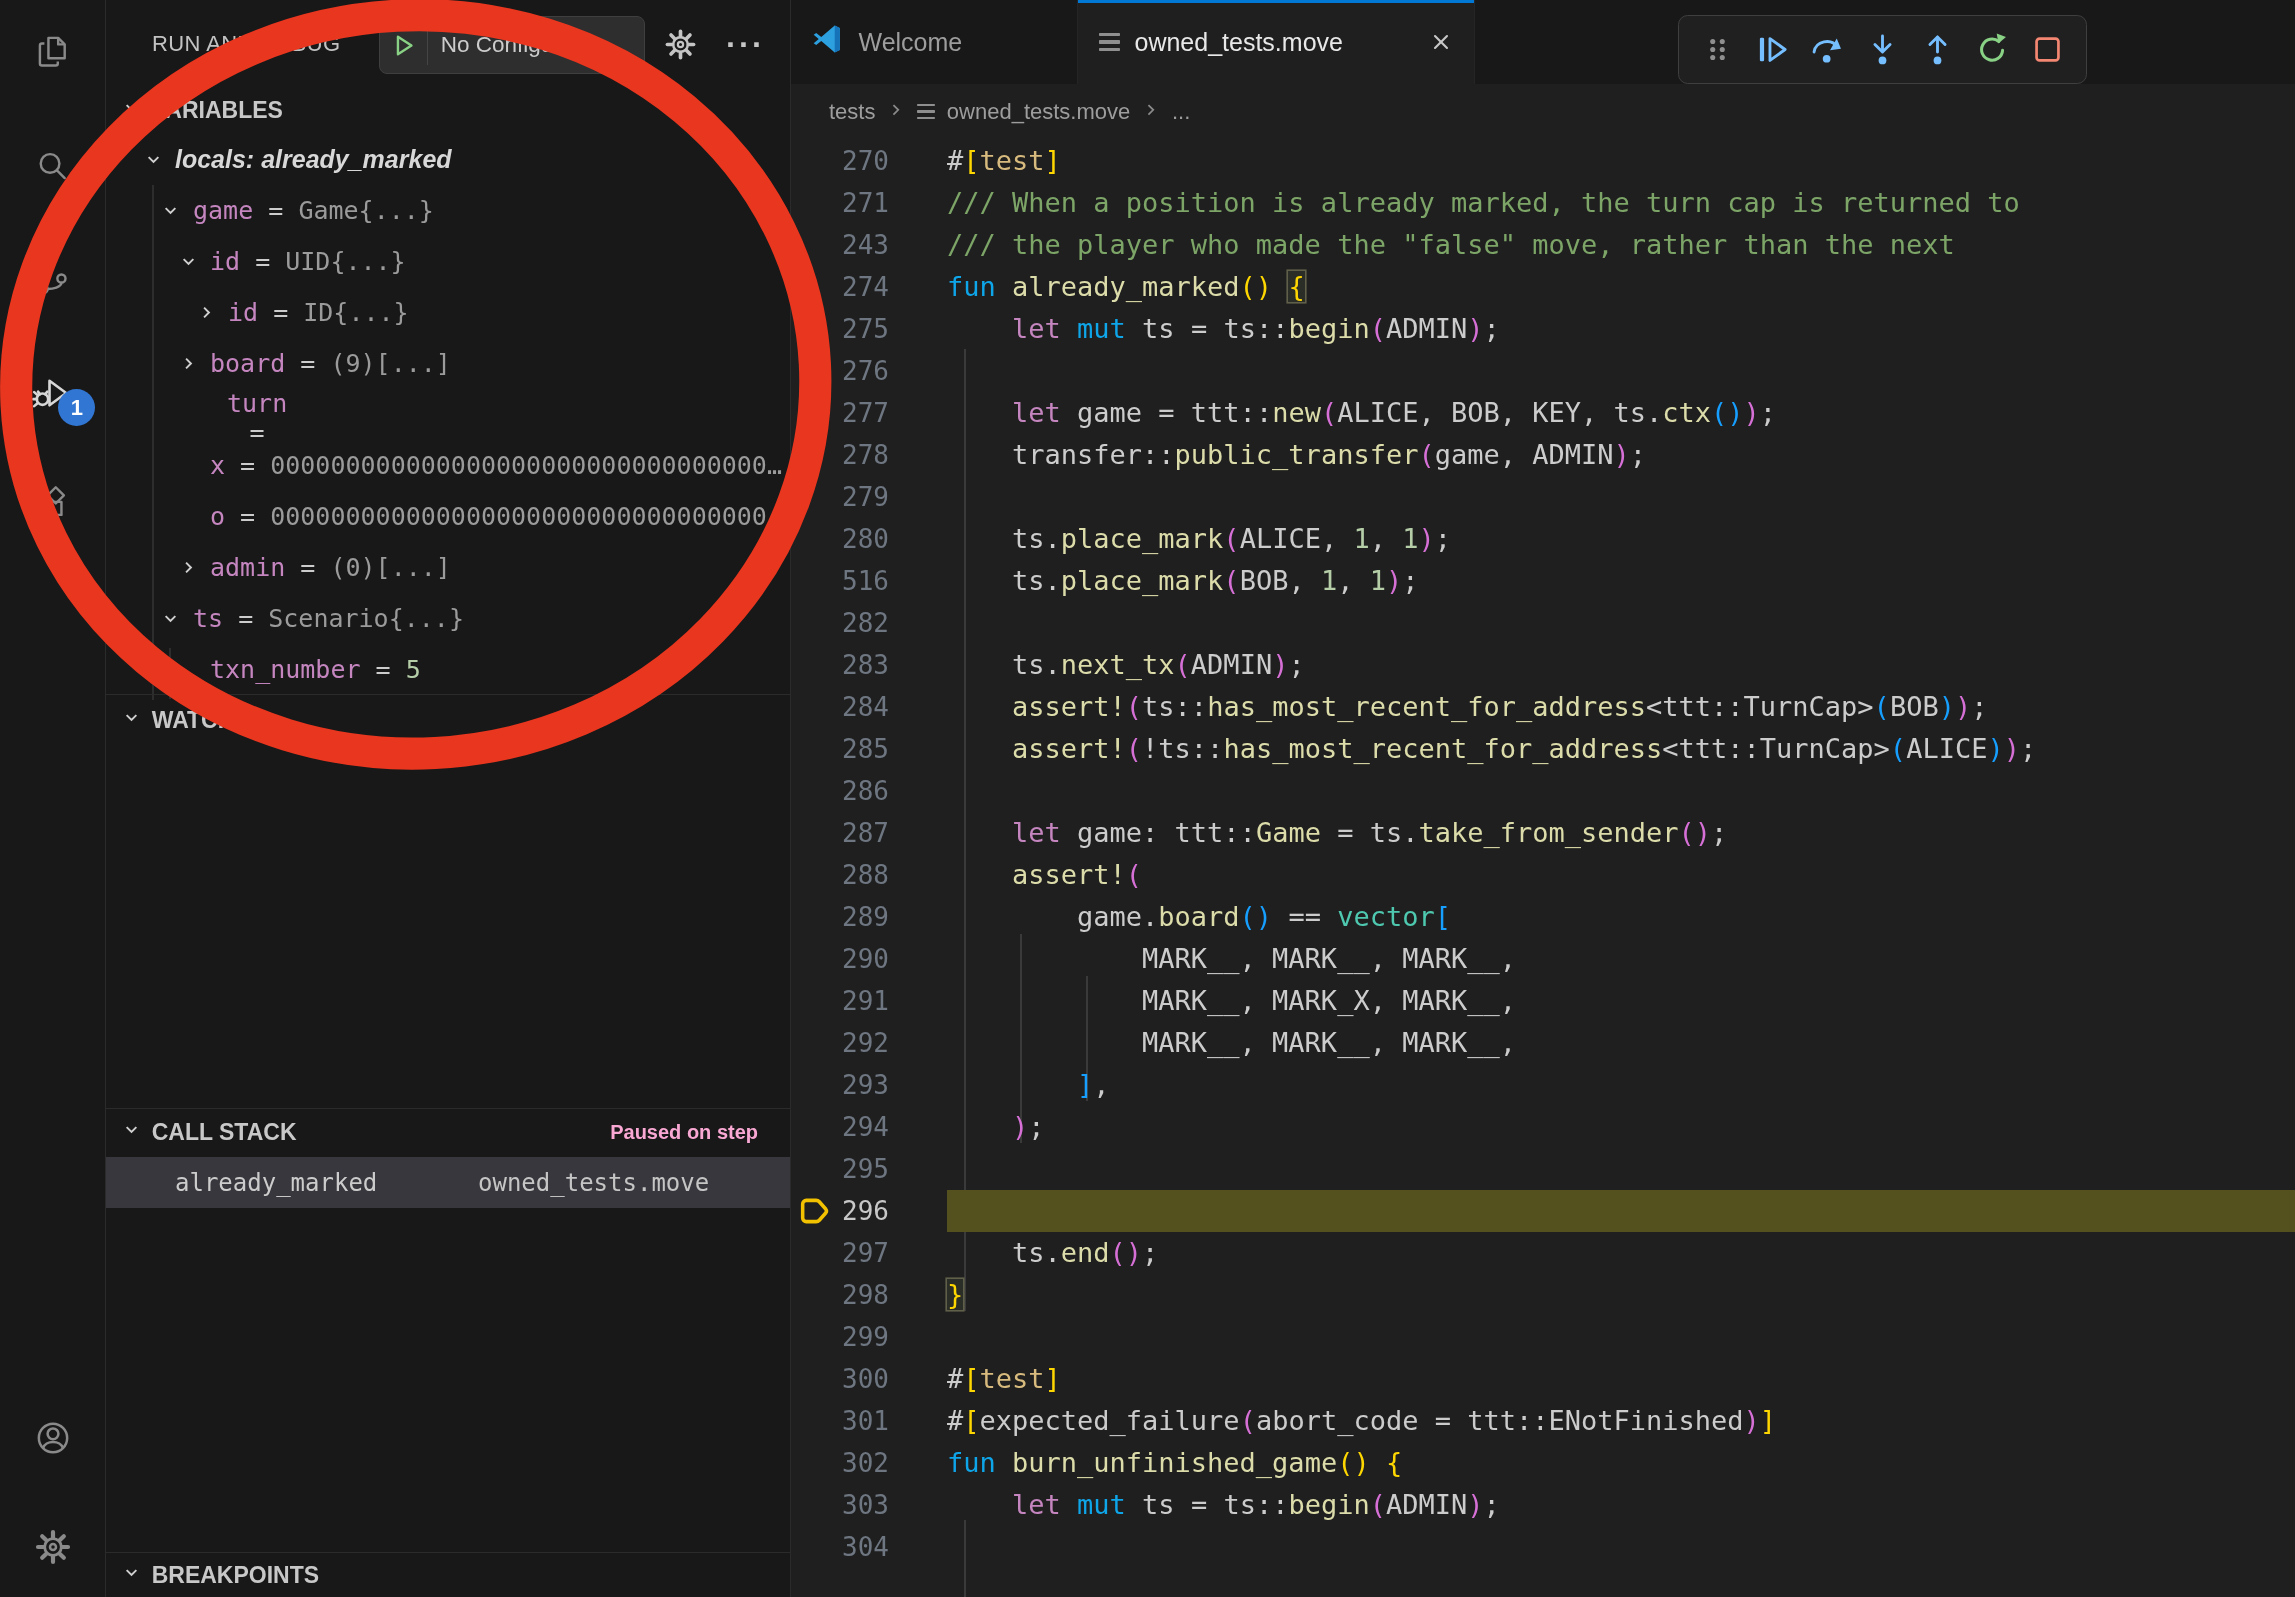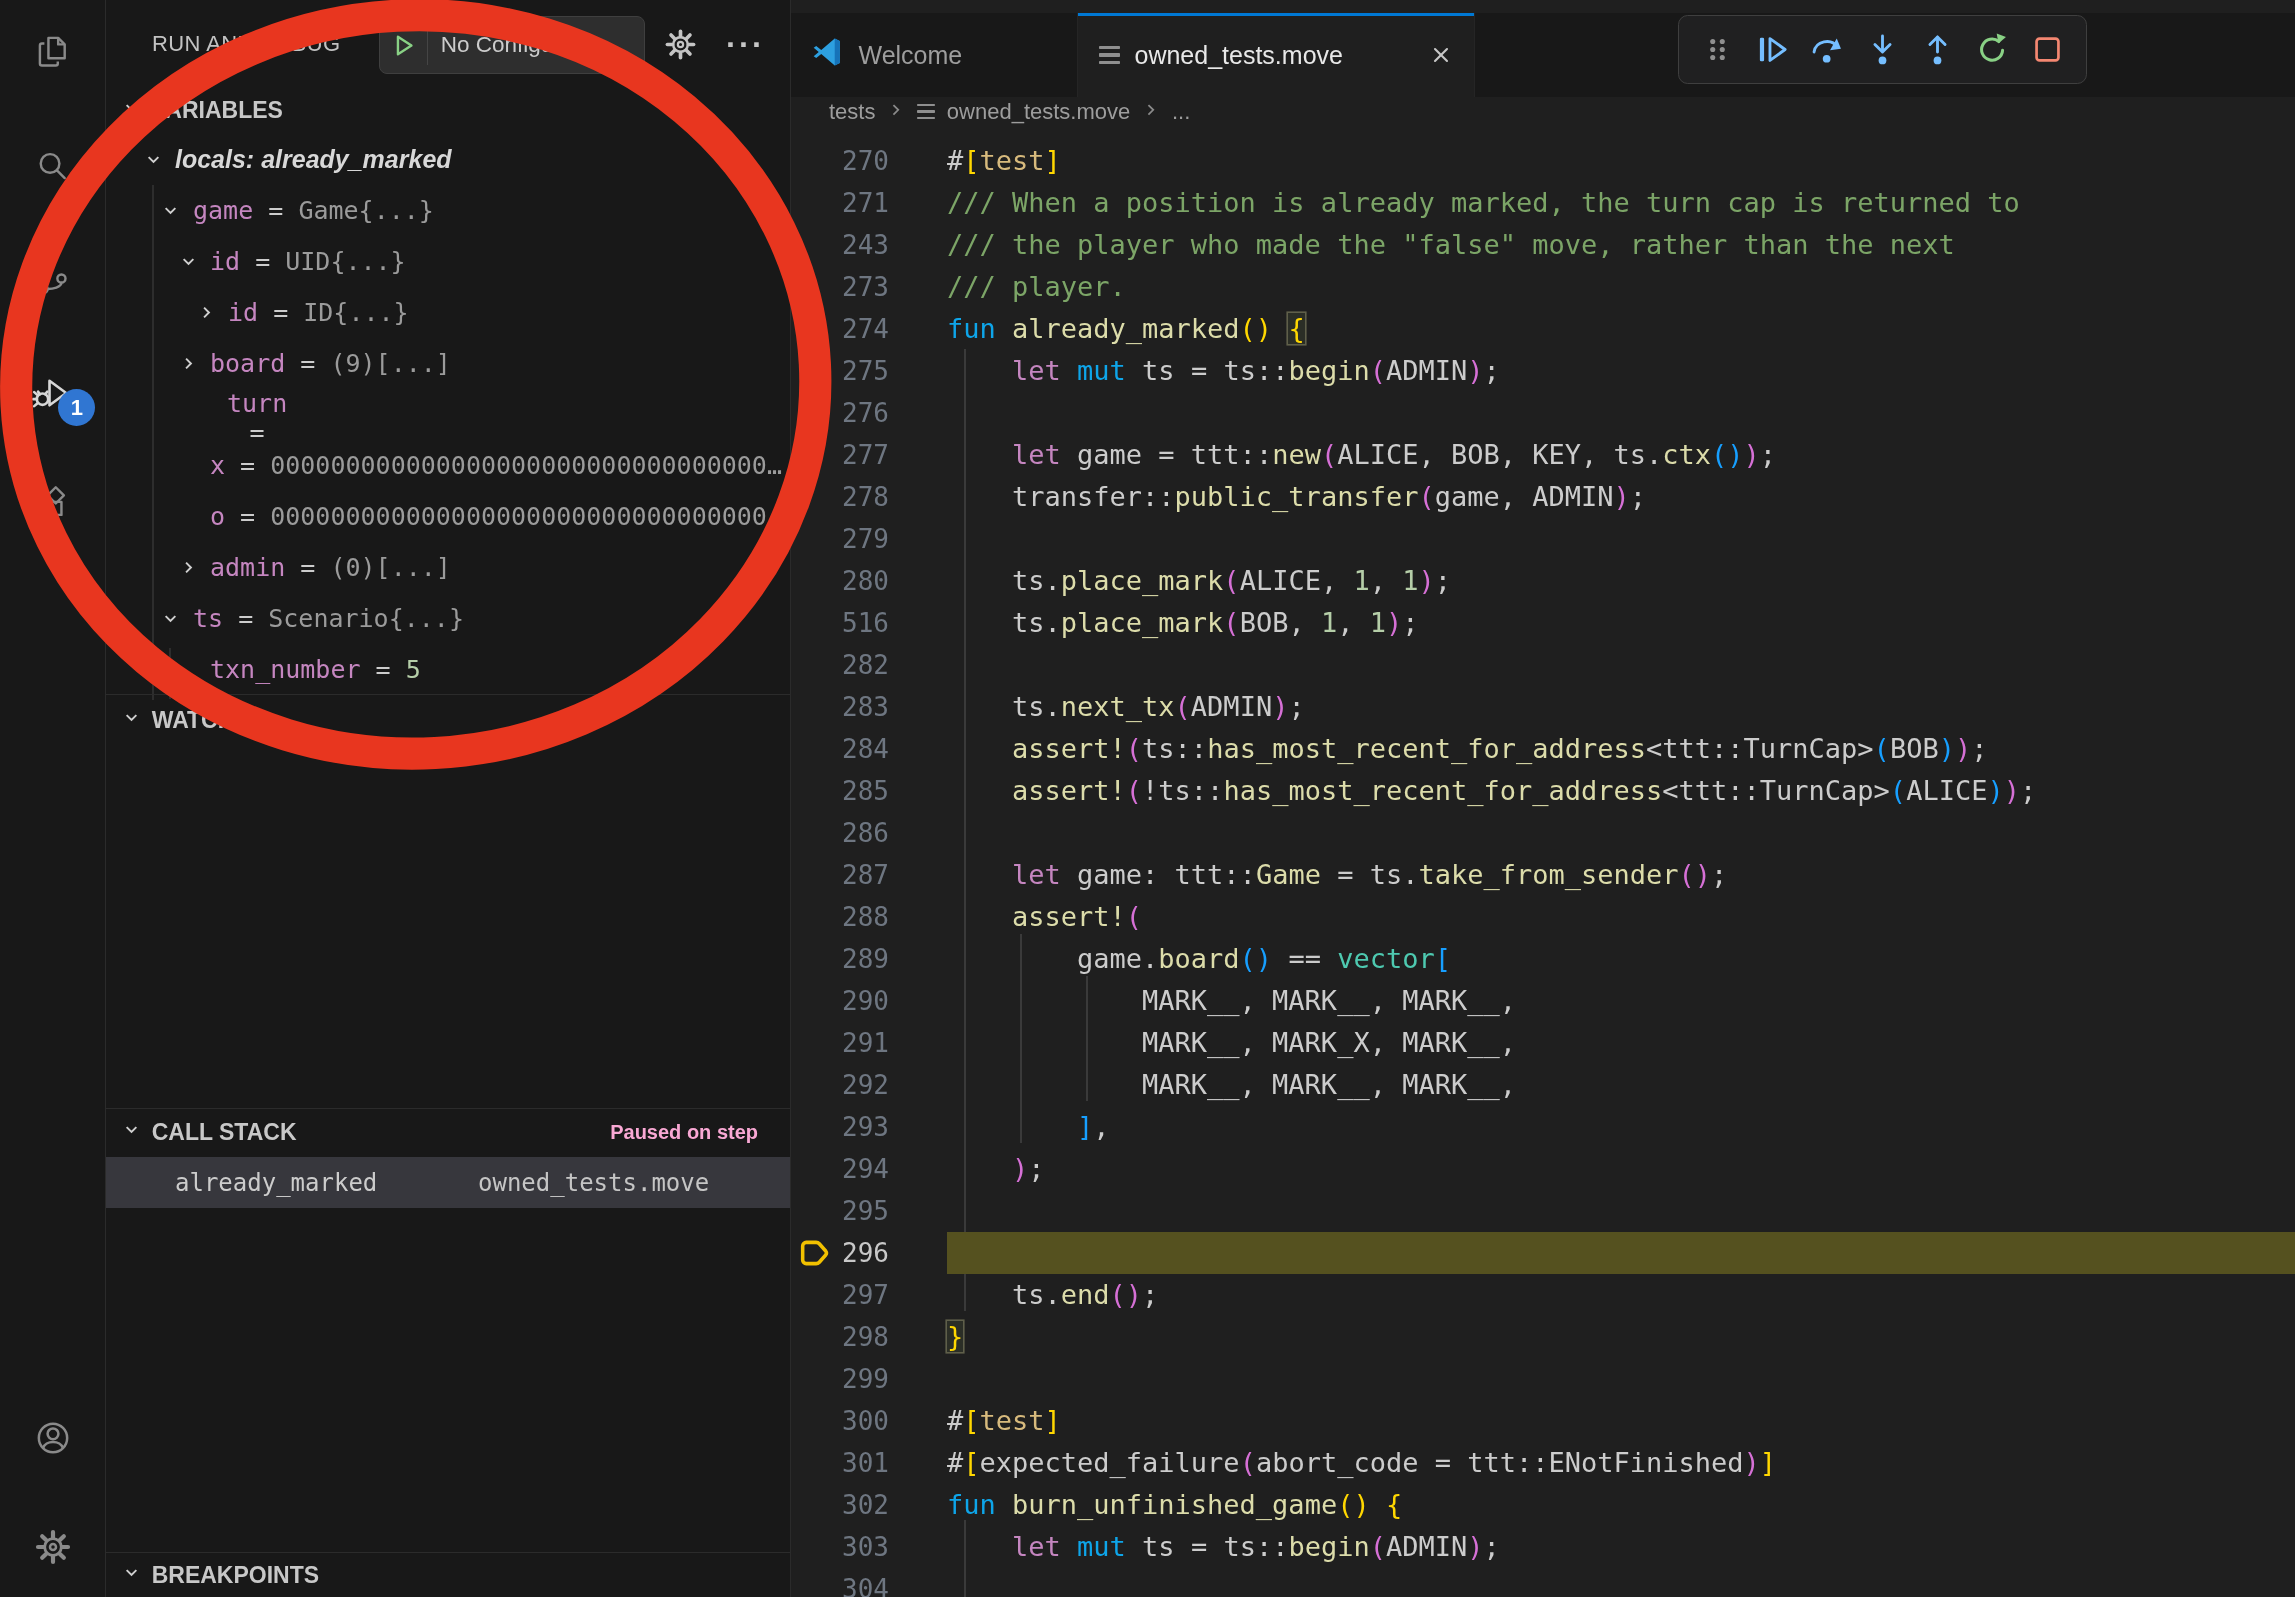--- a/index.html
+++ b/index.html
@@ -42,21 +42,21 @@
   .vval{color:#9b9b9b;}
   .vval.green{color:#b5cea8;}
   .tree-guide{position:absolute;width:1.6px;background:#2d2d2d;}
 
   .cs-row{position:absolute;left:0;right:0;top:1157px;height:51px;background:#37373d;}
   .cs-name{position:absolute;left:70px;top:0;height:51px;display:flex;align-items:center;font-size:24px;color:#cccccc;}
   .cs-file{position:absolute;left:373px;top:0;height:51px;display:flex;align-items:center;font-size:24px;color:#c5c5c5;}
 
   
   .editor{position:absolute;left:791px;top:0;right:0;height:100%;background:#1f1f1f;}
-  .tabs{position:absolute;top:13px;left:0;right:0;height:84px;background:#181818;display:flex;}
+  .tabs{position:absolute;top:0;left:0;right:0;height:84px;background:#181818;display:flex;}
   .tab{display:flex;align-items:center;gap:14.5px;padding:0 21px;box-sizing:border-box;font-size:25px;position:relative;}
   .tab-inactive{width:287px;color:#9d9d9d;border-right:0.8px solid #252525;}
   .tab-active{width:397px;background:#1f1f1f;color:#e8e8e8;border-right:0.8px solid #252525;}
   .tab-active::before{content:"";position:absolute;left:0;top:0;right:0;height:3.2px;background:#0078d4;}
   .tab-close{margin-left:auto;display:flex;}
   .moveicon{display:flex;flex-direction:column;gap:4px;}
   .moveicon i{display:block;width:21px;height:3.2px;background:#8f8f8f;border-radius:0.8px;}
   .moveicon.small i{width:17.7px;height:2.4px;}
 
   .breadcrumb{position:absolute;top:84px;left:0;right:0;height:55px;display:flex;align-items:center;padding-left:38px;gap:12px;font-size:22px;color:#9d9d9d;}
@@ -316,21 +316,20 @@
 
     <div class="codearea">
       <div class="ig" style="left:173px;top:211px;height:962px"></div>
       <div class="ig" style="left:173px;top:1382px;height:77px"></div>
       <div class="ig" style="left:229px;top:796px;height:209px"></div>
       <div class="ig" style="left:295px;top:838px;height:125px"></div>
       <div class="lines" id="code-lines">
           <div class="cl"><span class="ln">270</span><span class="ct"><span class="p">#</span><span class="g1">[</span><span class="at">test</span><span class="g1">]</span></span></div>
           <div class="cl"><span class="ln">271</span><span class="ct"><span class="cm">/// When a position is already marked, the turn cap is returned to</span></span></div>
           <div class="cl"><span class="ln">243</span><span class="ct"><span class="cm">/// the player who made the "false" move, rather than the next</span></span></div>
-          <div class="cl"><span class="ln">273</span><span class="ct"><span class="cm">/// player.</span></span></div>
           <div class="cl"><span class="ln">274</span><span class="ct"><span class="k2">fun </span><span class="fn">already_marked</span><span class="g1">()</span><span class="p"> </span><span class="g1 bm">{</span></span></div>
           <div class="cl"><span class="ln">275</span><span class="ct"><span class="p">    </span><span class="k1">let</span><span class="p"> </span><span class="k2">mut</span><span class="p"> ts = ts::</span><span class="fn">begin</span><span class="g2">(</span><span class="p">ADMIN</span><span class="g2">)</span><span class="p">;</span></span></div>
           <div class="cl"><span class="ln">276</span><span class="ct"></span></div>
           <div class="cl"><span class="ln">277</span><span class="ct"><span class="p">    </span><span class="k1">let</span><span class="p"> game = ttt::</span><span class="fn">new</span><span class="g2">(</span><span class="p">ALICE, BOB, KEY, ts.</span><span class="fn">ctx</span><span class="g3">()</span><span class="g2">)</span><span class="p">;</span></span></div>
           <div class="cl"><span class="ln">278</span><span class="ct"><span class="p">    transfer::</span><span class="fn">public_transfer</span><span class="g2">(</span><span class="p">game, ADMIN</span><span class="g2">)</span><span class="p">;</span></span></div>
           <div class="cl"><span class="ln">279</span><span class="ct"></span></div>
           <div class="cl"><span class="ln">280</span><span class="ct"><span class="p">    ts.</span><span class="fn">place_mark</span><span class="g2">(</span><span class="p">ALICE, </span><span class="num">1</span><span class="p">, </span><span class="num">1</span><span class="g2">)</span><span class="p">;</span></span></div>
           <div class="cl"><span class="ln">516</span><span class="ct"><span class="p">    ts.</span><span class="fn">place_mark</span><span class="g2">(</span><span class="p">BOB, </span><span class="num">1</span><span class="p">, </span><span class="num">1</span><span class="g2">)</span><span class="p">;</span></span></div>
           <div class="cl"><span class="ln">282</span><span class="ct"></span></div>
           <div class="cl"><span class="ln">283</span><span class="ct"><span class="p">    ts.</span><span class="fn">next_tx</span><span class="g2">(</span><span class="p">ADMIN</span><span class="g2">)</span><span class="p">;</span></span></div>

